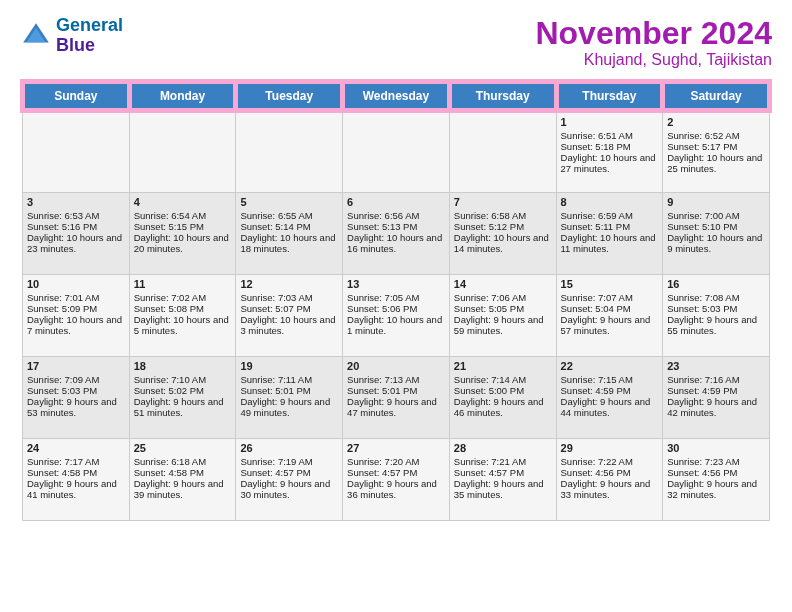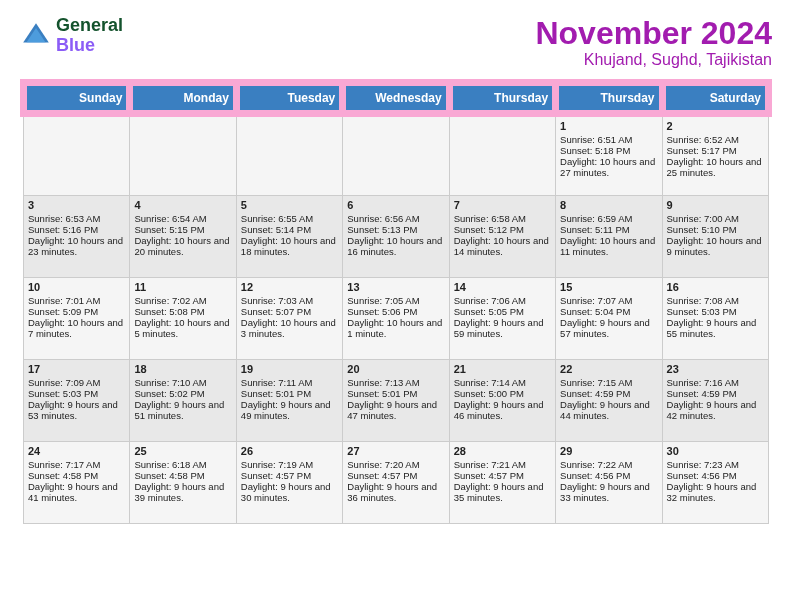--- a/index.html
+++ b/index.html
@@ -26,21 +26,21 @@
       align-items: center;
       gap: 4px;
     }
     .logo-text {
       font-size: 18px;
       font-weight: bold;
       color: #333;
       line-height: 1.1;
     }
     .logo-text span {
-      color: #14532d;
+      color: #0369a1;
     }
     .logo-icon {
       width: 32px;
       height: 32px;
     }
     .title-block {
       text-align: right;
     }
     .month-title {
       font-size: 32px;
@@ -56,22 +56,22 @@
       width: 100%;
       border-collapse: collapse;
       table-layout: fixed;
     }
     thead tr th {
       background: #3a7fc1;
       color: #fff;
       font-size: 12px;
       font-weight: bold;
       padding: 5px 4px;
-      text-align: right;
-      border: 7px solid #f9a8d4;
+      text-align: center;
+      border: 5px solid #f9a8d4;
     }
     tbody tr td {
       vertical-align: top;
       border: 1px solid #ccc;
       padding: 3px 4px;
       font-size: 9.5px;
       color: #222;
       height: 82px;
     }
     tbody tr:nth-child(odd) td {
@@ -95,21 +95,21 @@
 
 <div class="page">
   <div class="header">
     <div class="logo">
       <svg class="logo-icon" viewBox="0 0 40 40">
         <polygon points="20,4 36,28 4,28" fill="#3a7fc1"></polygon>
         <polygon points="20,10 32,28 8,28" fill="#5aaff0" opacity="0.6"></polygon>
       </svg>
       <div class="logo-text">
         <div><span>General</span></div>
-        <div><span style="color:#8b5cf6">Blue</span></div>
+        <div><span style="color:#4c1d95">Blue</span></div>
       </div>
     </div>
     <div class="title-block">
       <div class="month-title">November 2024</div>
       <div class="location">Khujand, Sughd, Tajikistan</div>
     </div>
   </div>
 
   <table>
     <thead>

